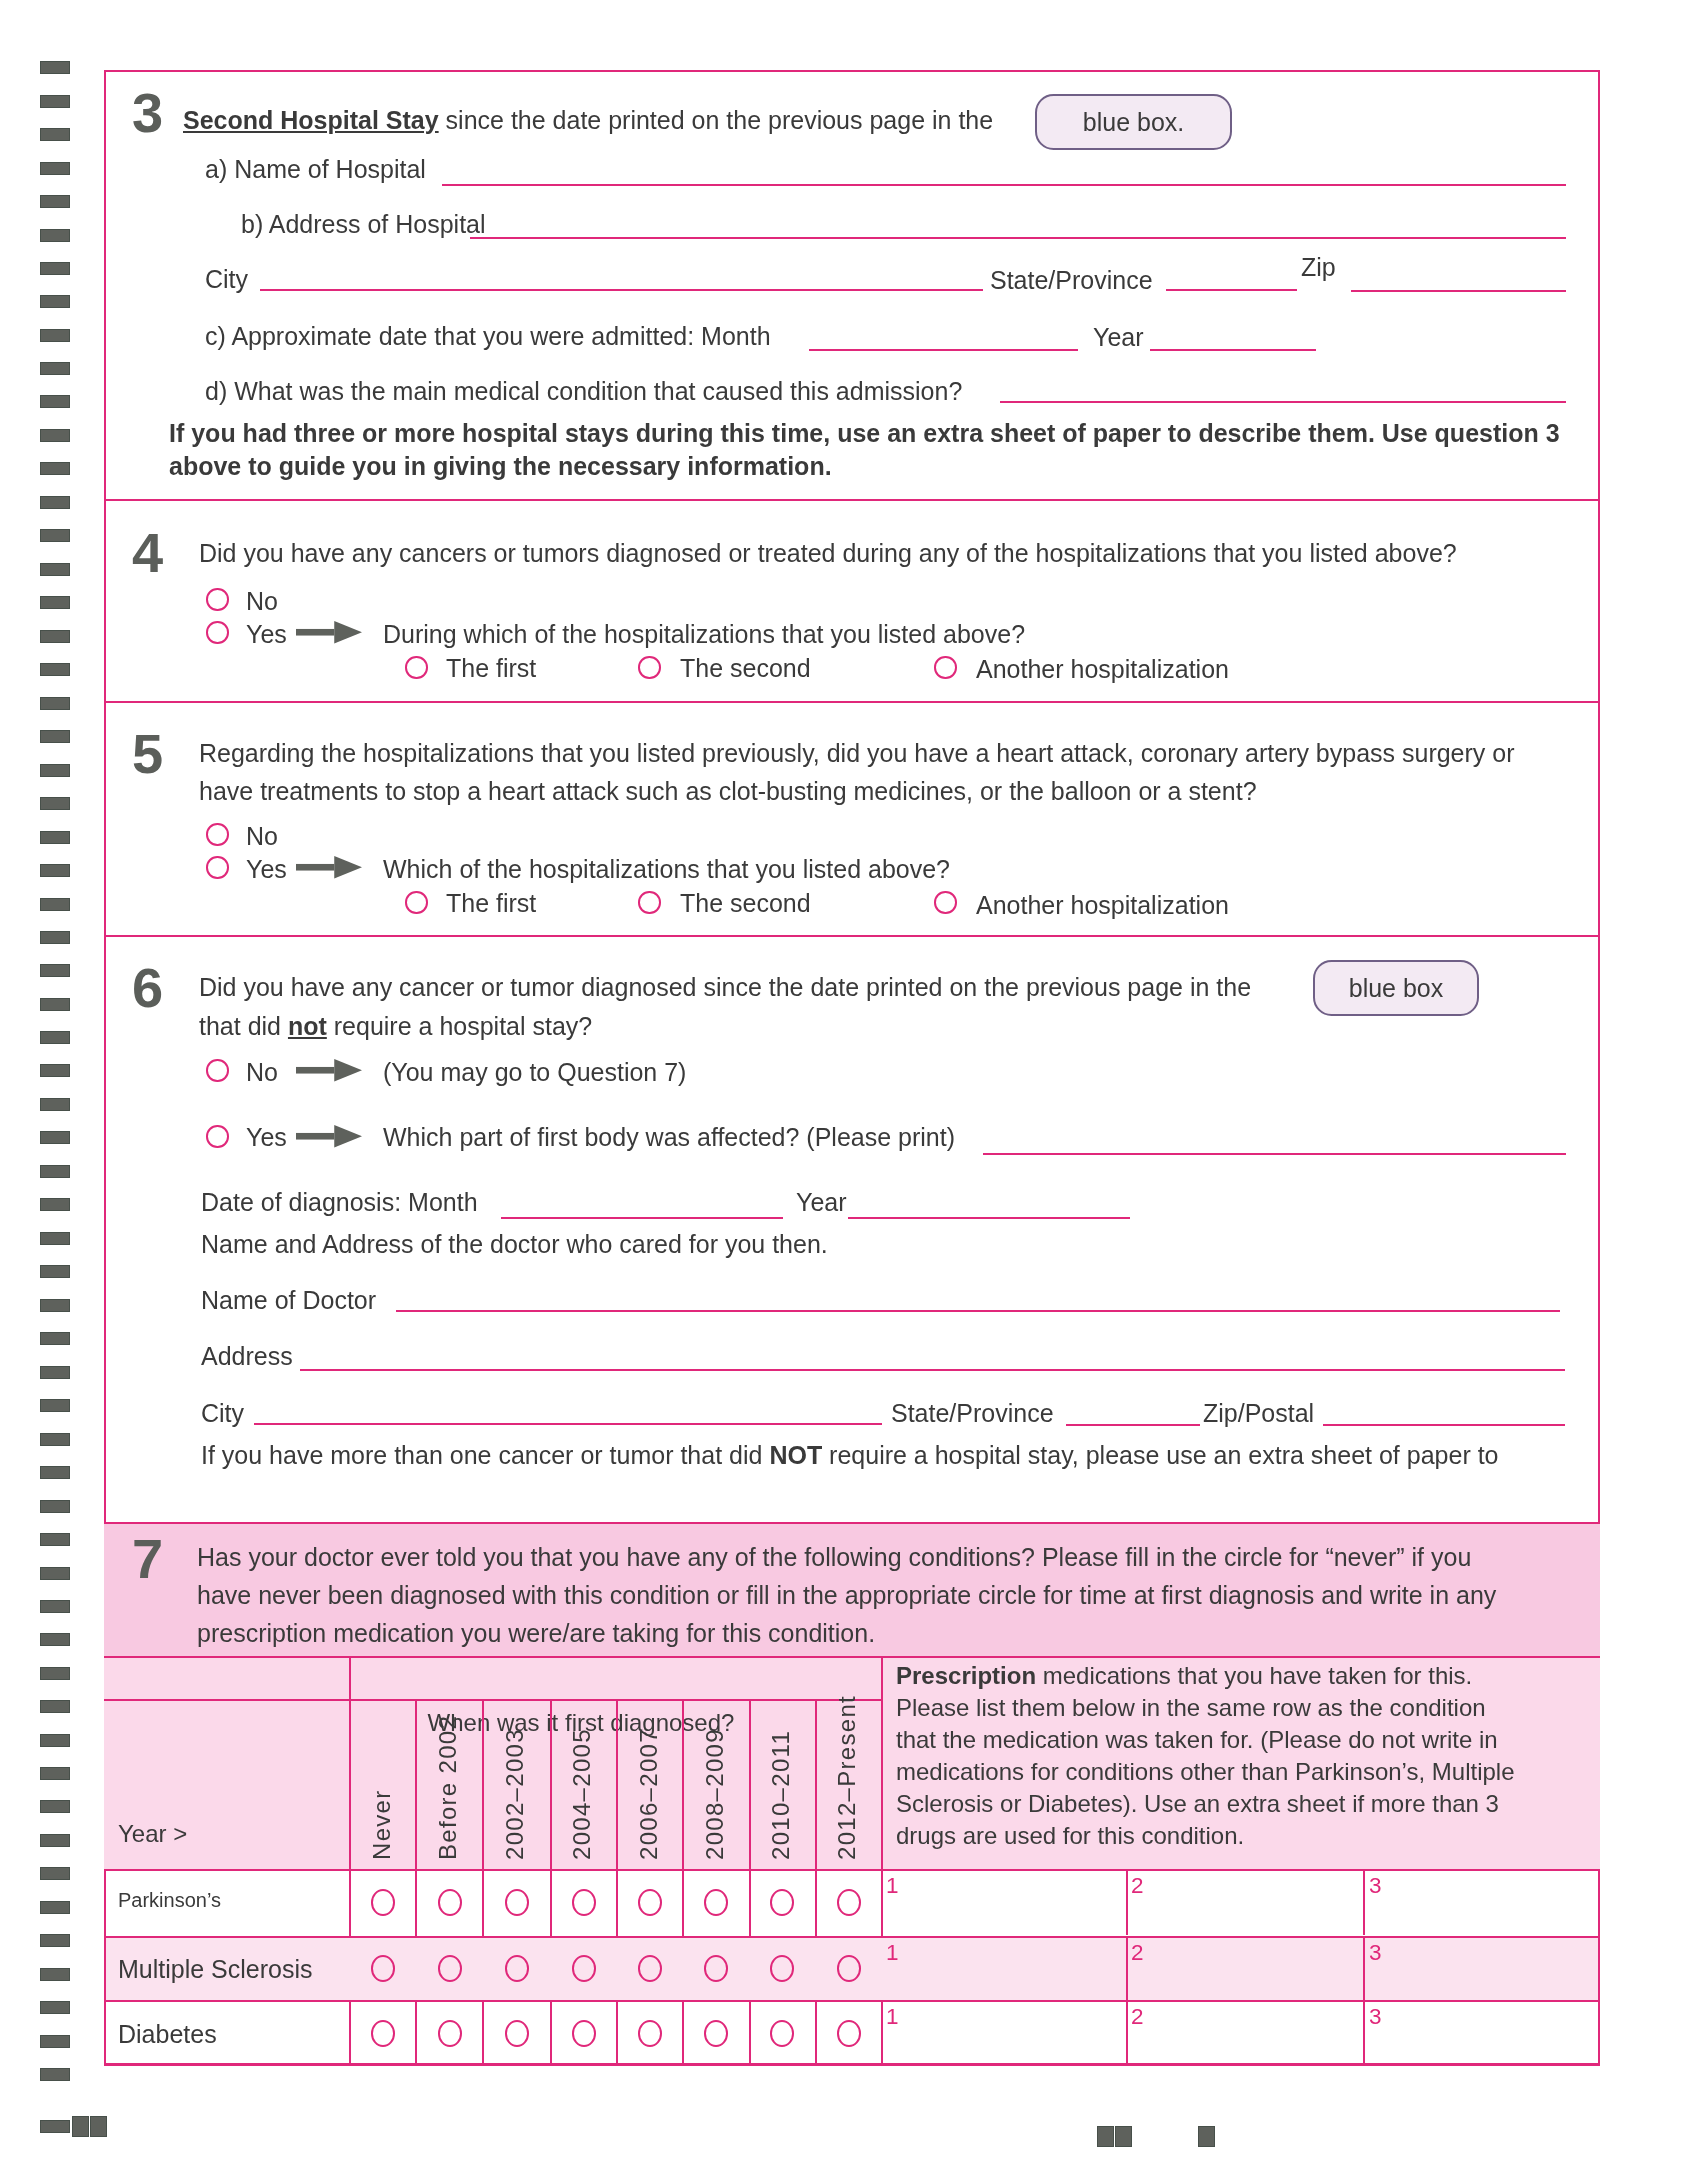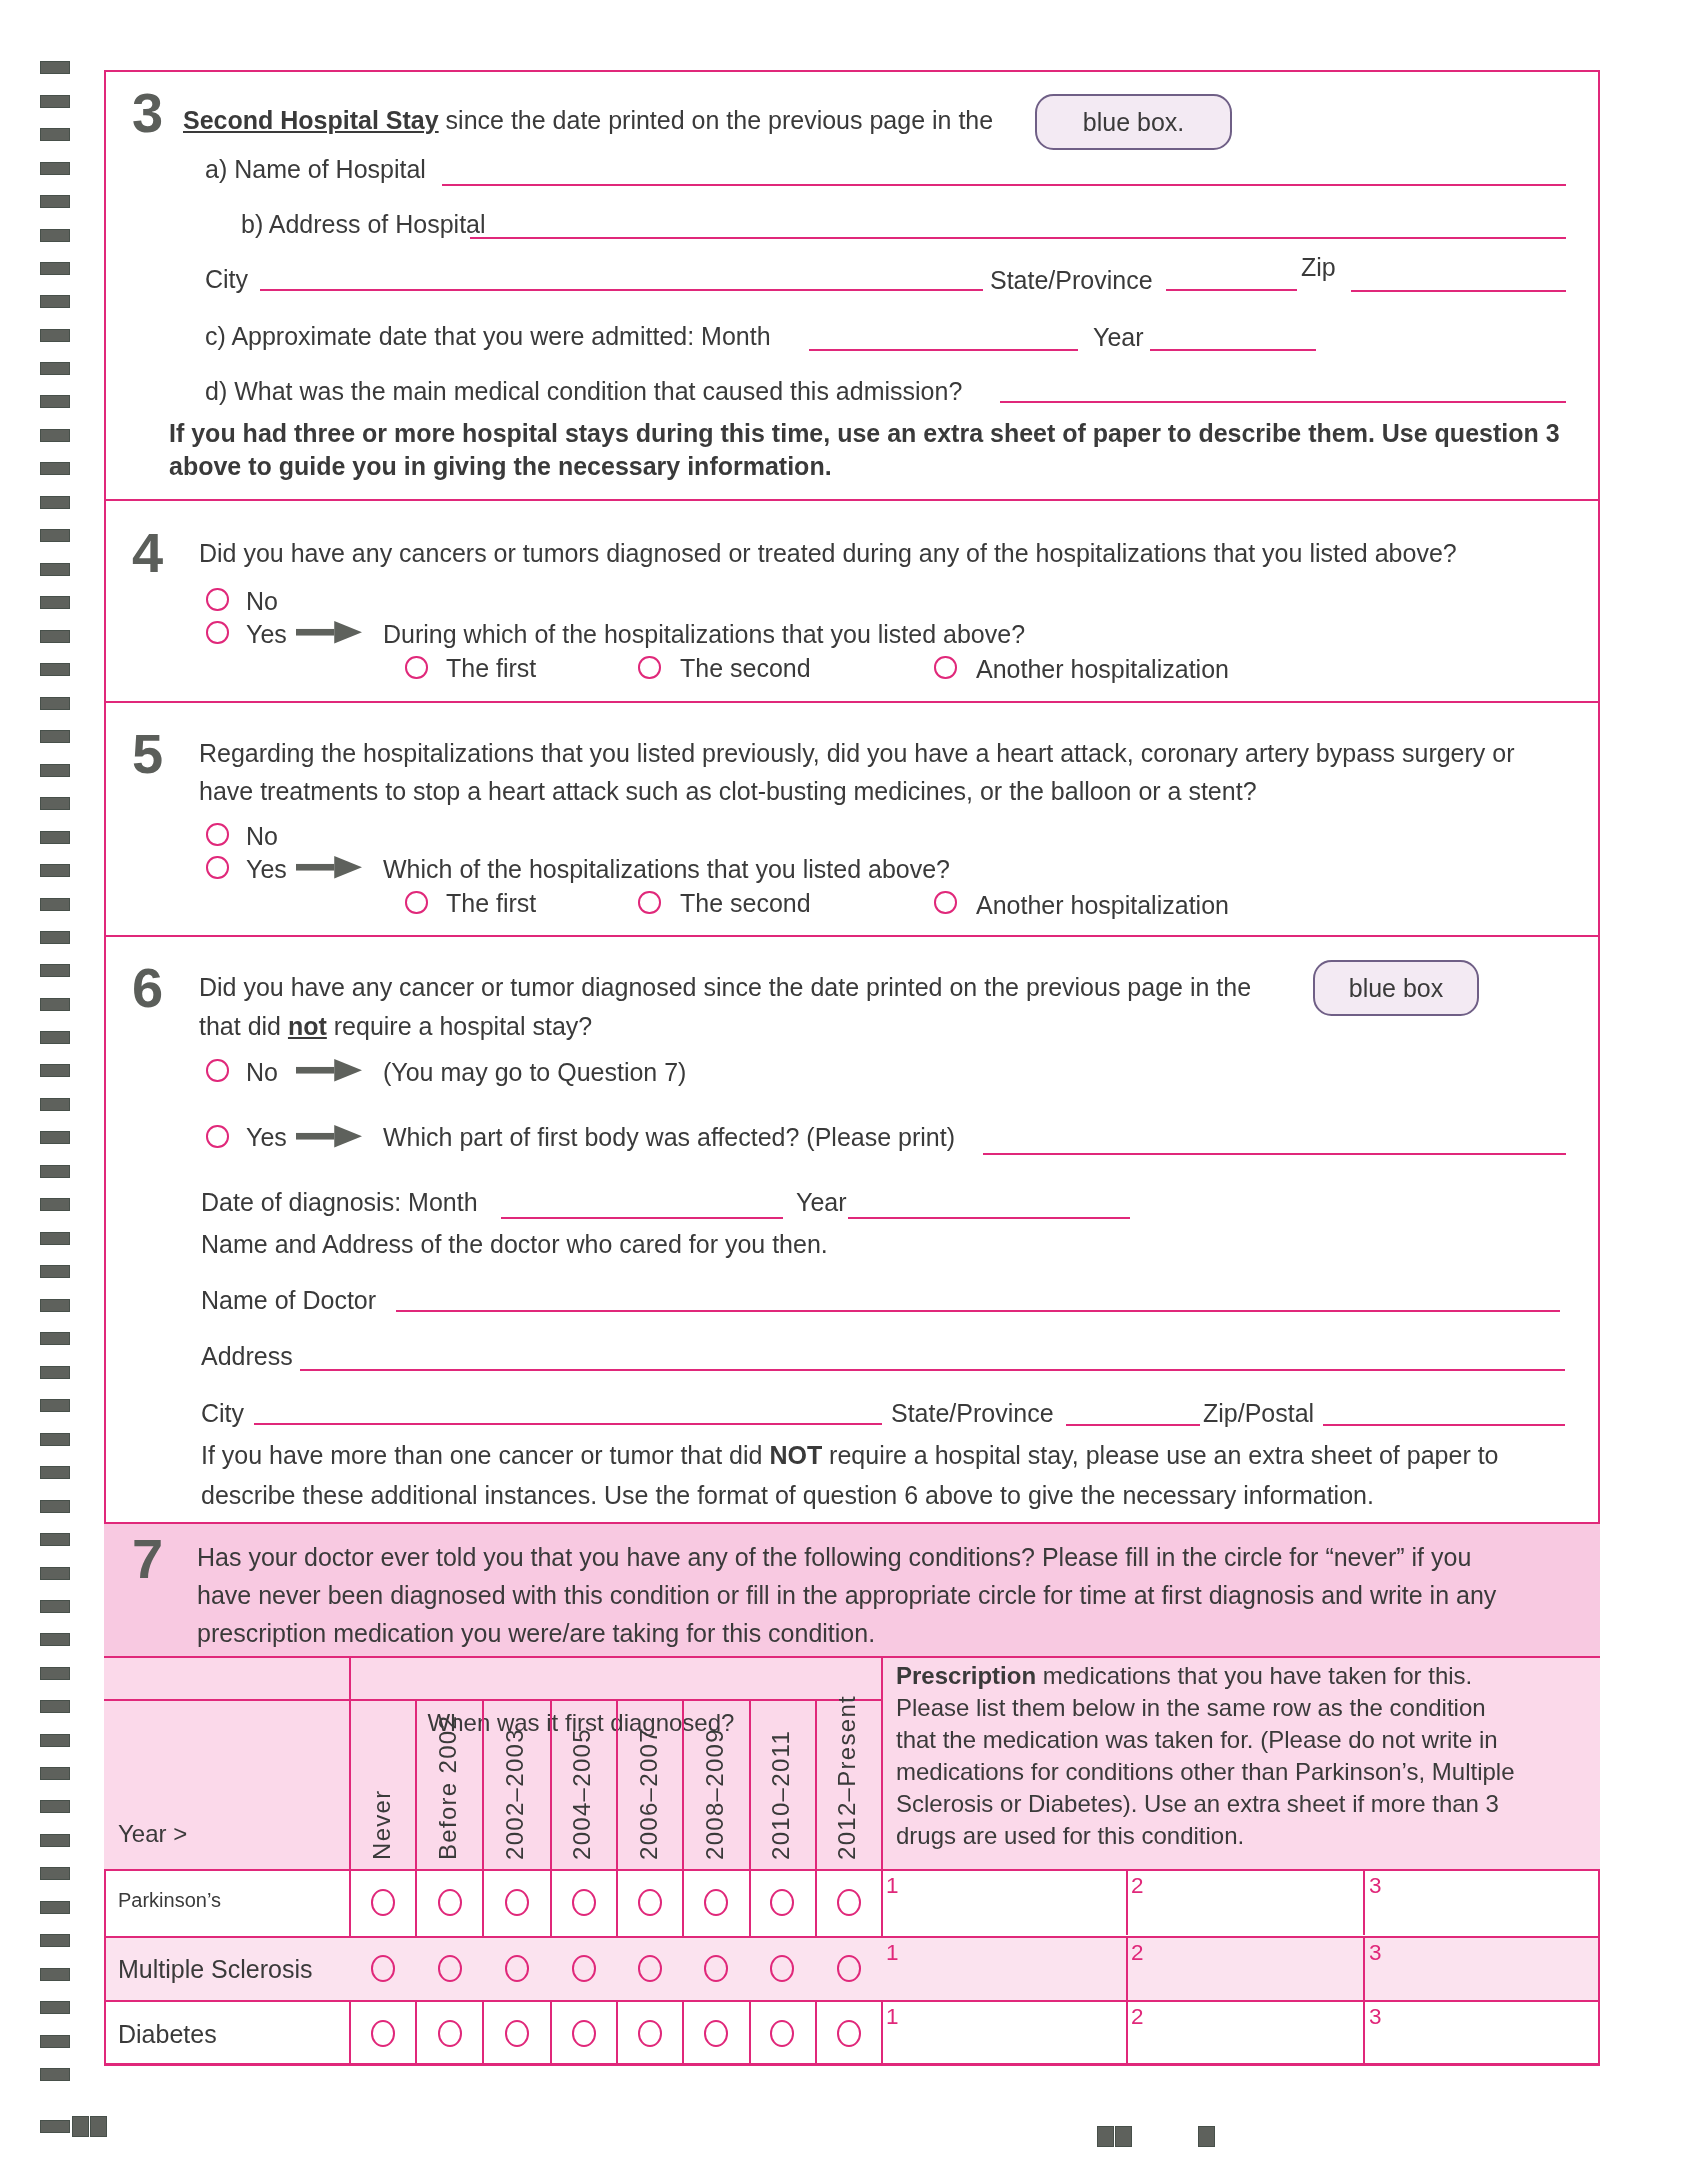--- a/index.html
+++ b/index.html
@@ -240,21 +240,20 @@
   <div class="fill-line" style="left:254px;top:1423px;width:628px;"></div>
   <div class="txt" style="left:891px;top:1398px;">State/Province</div>
   <input class="input-line" style="left: 1066px; top: 1398px; width: 132px;">
   <div class="fill-line" style="left:1066px;top:1424px;width:134px;"></div>
   <div class="txt" style="left:1203px;top:1398px;">Zip/Postal</div>
   <input class="input-line" style="left: 1323px; top: 1398px; width: 240px;">
   <div class="fill-line" style="left:1323px;top:1424px;width:242px;"></div>
 
   <div class="para" style="left:201px;top:1435px;width:1391px;line-height:40px;">
     <div><span>If you have more than one cancer or tumor that did </span><b>NOT</b><span> require a hospital stay, please use an extra sheet of paper to</span></div>
-    <div>describe these additional instances. Use the format of question 6 above to give the necessary information.</div>
   </div>
 </section>
 
 <section>
   <div class="pink-bg" style="left:104px;top:1524px;width:1496px;height:134px;"></div>
   <div class="hline" style="left:104px;top:1522px;width:1496px;"></div>
   <div class="qnum" style="left:132px;top:1531px;">7</div>
   <div class="para" style="left:197px;top:1538px;width:1391px;line-height:38px;">
     <div>Has your doctor ever told you that you have any of the following conditions? Please fill in the circle for “never” if you</div>
     <div>have never been diagnosed with this condition or fill in the appropriate circle for time at first diagnosis and write in any</div>

